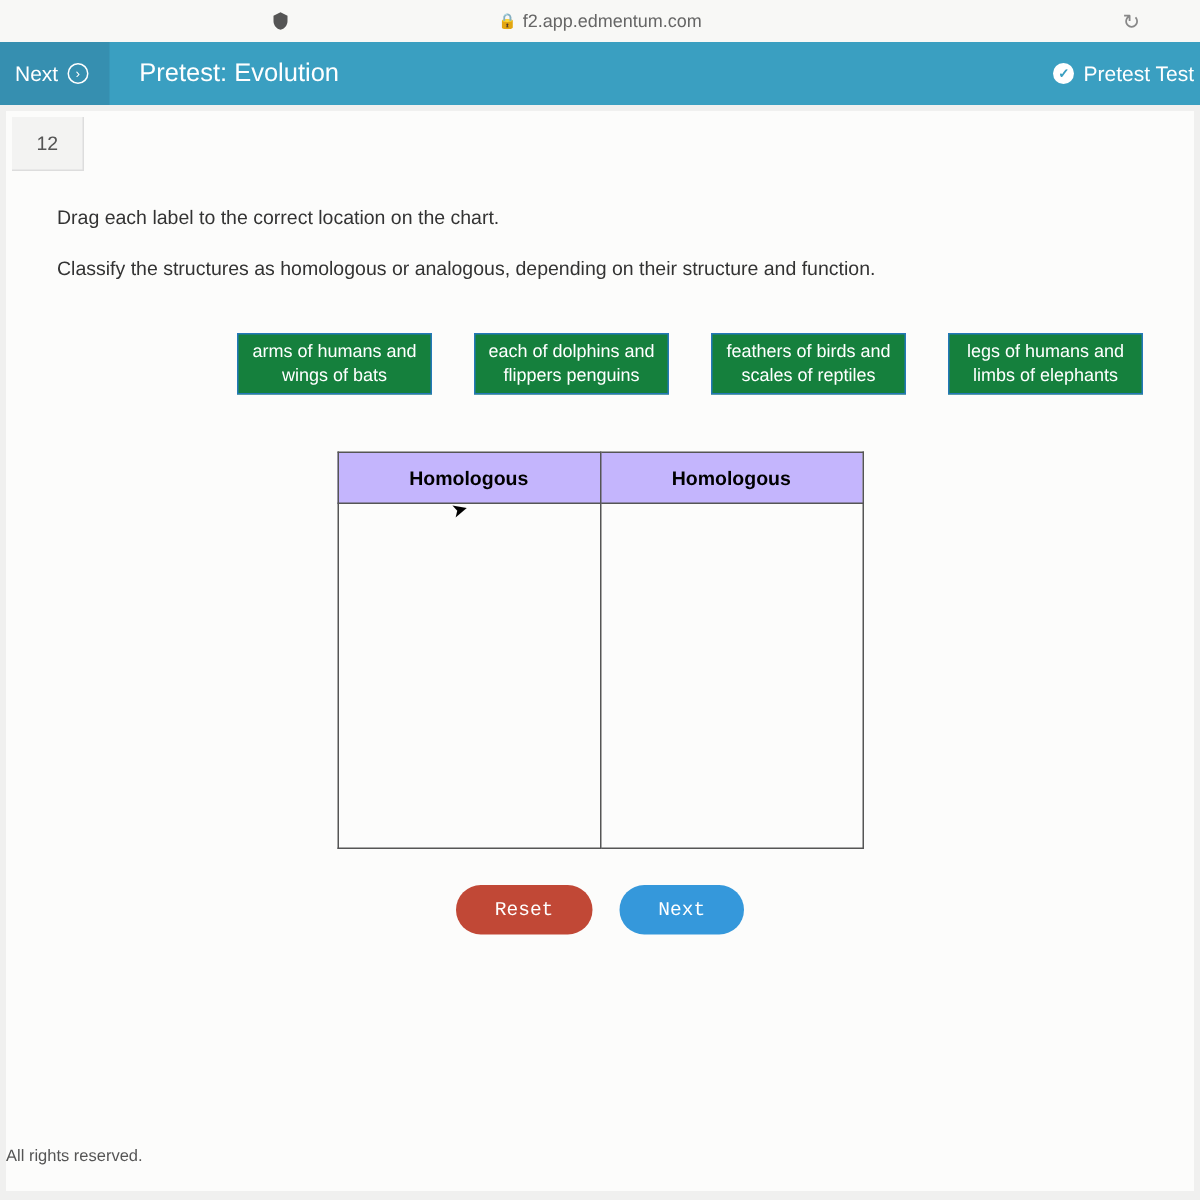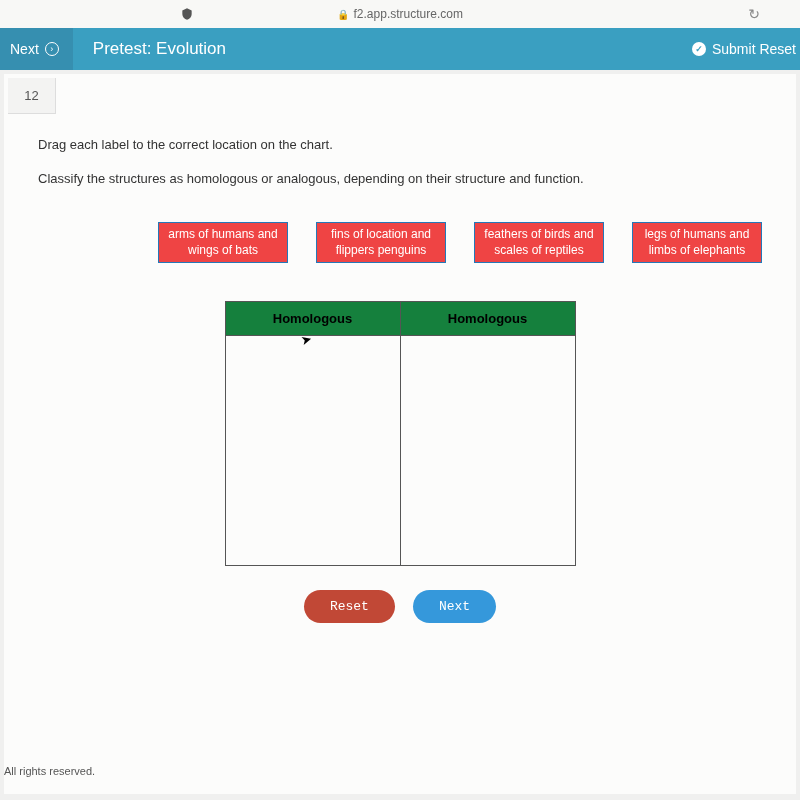--- a/index.html
+++ b/index.html
@@ -121,21 +121,21 @@
       color: #333;
       line-height: 2;
     }
     .instructions p { margin-bottom: 8px; }
     .labels-row {
       display: flex;
       gap: 28px;
       padding: 22px 30px 10px 150px;
     }
     .drag-label {
-      background: #ef4444;
+      background: #15803d;
       border: 1.5px solid #2478b8;
       color: white;
       font-size: 12px;
       text-align: center;
       padding: 4px 6px;
       width: 140px;
       cursor: grab;
       line-height: 1.3;
     }
     .cursor-icon {
@@ -154,21 +154,21 @@
     .class-table {
       border-collapse: collapse;
     }
     .class-table th {
       border: 1px solid #555;
       width: 175px;
       height: 34px;
       font-size: 13px;
       font-weight: bold;
       text-align: center;
-      background: #15803d;
+      background: #c4b5fd;
     }
     .class-table td {
       border: 1px solid #555;
       width: 175px;
       height: 230px;
       vertical-align: top;
     }
     .buttons-row {
       display: flex;
       justify-content: center;
@@ -199,47 +199,47 @@
 <body>
 
 <div class="browser-bar">
   <span class="shield-icon">
     <svg viewBox="0 0 24 24" width="14" height="14" fill="#555">
         <path d="M12 2 L4 6 v6 c0 5 3.5 9 8 10 4.5-1 8-5 8-10 V6 z"></path>
       </svg>
   </span>
   <span class="url-box">
     <span class="lock-icon">🔒</span>
-    <span>f2.app.structure.com</span>
+    <span>f2.app.edmentum.com</span>
   </span>
   <span class="reload-icon">↻</span>
 </div>
 
 <div class="header-bar">
   <div class="next-nav">
     <span>Next</span>
     <span class="arrow-circle">›</span>
   </div>
   <div class="title">Pretest: Evolution</div>
   <div class="submit">
     <span class="check-circle">✓</span>
-    <span>Submit Reset</span>
+    <span>Pretest Test</span>
   </div>
 </div>
 
 <div class="content">
   <div class="qnum">12</div>
   <div class="instructions">
     <p>Drag each label to the correct location on the chart.</p>
     <p>Classify the structures as homologous or analogous, depending on their structure and function.</p>
   </div>
 
   <div class="labels-row">
     <div class="drag-label">arms of humans and wings of bats</div>
-    <div class="drag-label">fins of location and flippers penguins</div>
+    <div class="drag-label">each of dolphins and flippers penguins</div>
     <div class="drag-label">feathers of birds and scales of reptiles</div>
     <div class="drag-label">legs of humans and limbs of elephants</div>
   </div>
 
   <span class="cursor-icon">➤</span>
 
   <div class="table-wrap">
     <table class="class-table">
       <tbody>
           <tr>

